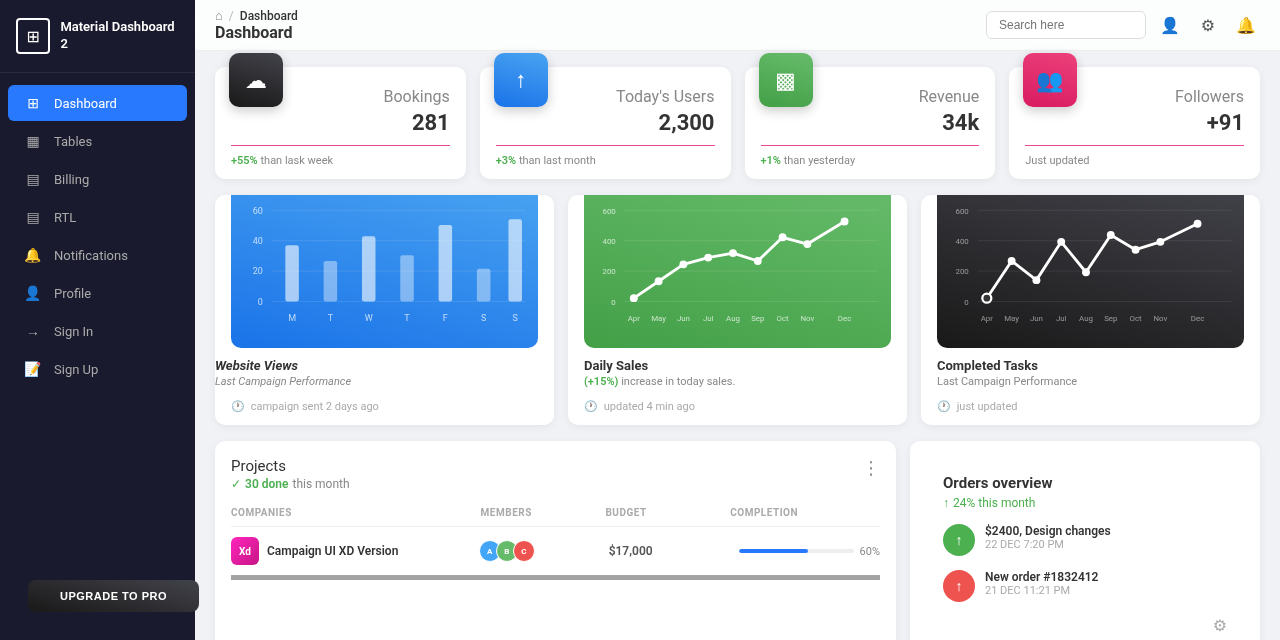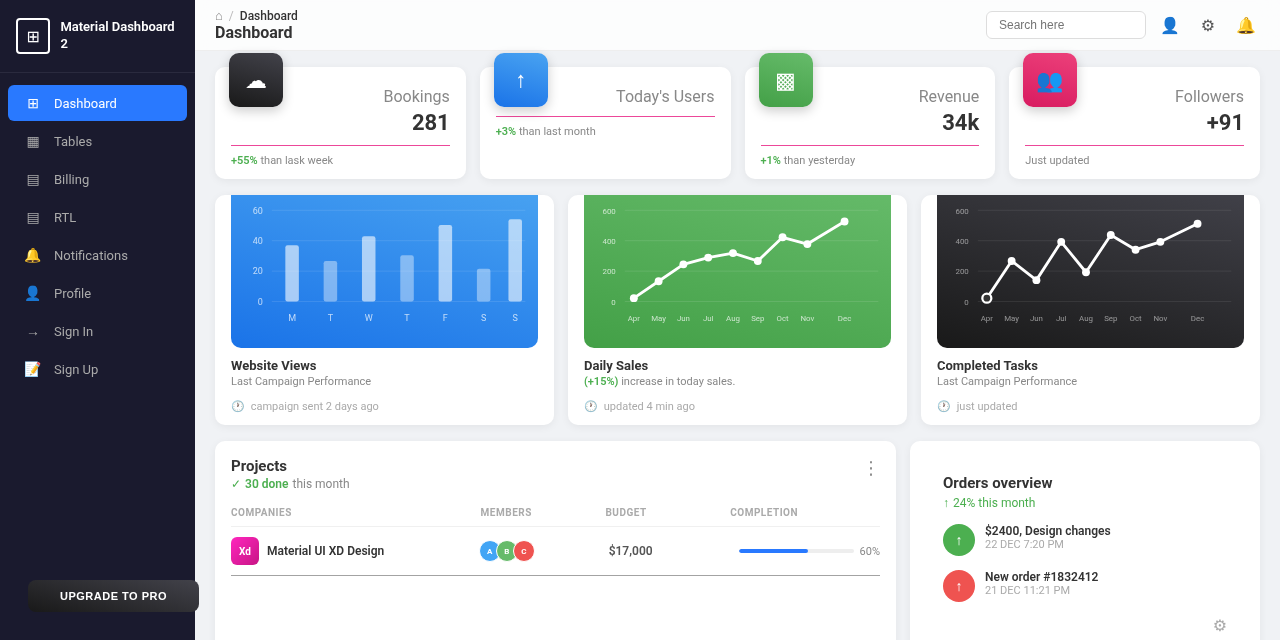--- a/index.html
+++ b/index.html
@@ -86,28 +86,28 @@
     .chart-subtitle { font-size: 11px; color: #888; }
     .chart-subtitle .positive { color: #4CAF50; font-weight: 600; }
     .chart-footer { padding: 8px 16px 12px; font-size: 11px; color: #aaa; display: flex; align-items: center; gap: 6px; }
 
     svg.chart-svg { width: 100%; display: block; }
 
     
     .bottom-row { display: grid; grid-template-columns: 1fr 350px; gap: 14px; }
     .projects-card { background: #fff; border-radius: 10px; padding: 16px; box-shadow: 0 2px 8px rgba(0,0,0,0.06); }
     .projects-header { display: flex; align-items: flex-start; justify-content: space-between; margin-bottom: 8px; }
-    .projects-title { font-size: 15px; font-weight: 700; color: #333; }
+    .projects-title { font-size: 15px; font-weight: 400; color: #333; }
     .projects-done { font-size: 12px; color: #888; display: flex; align-items: center; gap: 4px; margin-top: 2px; }
     .projects-done .check { color: #4CAF50; }
     .projects-done .highlight { color: #4CAF50; font-weight: 600; }
     .more-icon { color: #888; cursor: pointer; font-size: 18px; }
     .table-header { display: grid; grid-template-columns: 2fr 1fr 1fr 1.2fr; gap: 0; padding: 8px 0; border-bottom: 1px solid #f0f0f0; }
     .th { font-size: 10px; font-weight: 700; color: #aaa; letter-spacing: 0.5px; text-transform: uppercase; }
-    .table-row { display: grid; grid-template-columns: 2fr 1fr 1fr 1.2fr; gap: 12px; padding: 10px 0; border-bottom: 1px solid #a3a3a3; align-items: center; }
+    .table-row { display: grid; grid-template-columns: 2fr 1fr 1fr 1.2fr; gap: 12px; padding: 10px 0; border-bottom: 5px solid #a3a3a3; align-items: center; }
     .company-cell { display: flex; align-items: center; gap: 8px; }
     .company-icon { width: 28px; height: 28px; border-radius: 6px; background: linear-gradient(135deg, #667eea, #764ba2); display: flex; align-items: center; justify-content: center; font-size: 10px; color: #fff; font-weight: 700; }
     .company-name { font-size: 12px; font-weight: 600; color: #333; }
     .member-avatars { display: flex; }
     .avatar { width: 22px; height: 22px; border-radius: 50%; margin-left: -5px; border: 1px solid #fff; font-size: 8px; display: flex; align-items: center; justify-content: center; color: #fff; font-weight: 700; }
     .av1 { background: #42a5f5; margin-left: 0; }
     .av2 { background: #66bb6a; }
     .av3 { background: #ef5350; }
     .budget-cell { font-size: 12px; color: #555; font-weight: 600; }
     .completion-cell { display: flex; align-items: center; gap: 6px; }
@@ -204,20 +204,21 @@
         <div class="stat-value">281</div>
         <div class="stat-footer">
           <span class="positive">+55%</span>
           <span> than lask week</span>
         </div>
       </div>
 
       <div class="stat-card">
         <div class="stat-icon-box icon-blue">↑</div>
         <div class="stat-label">Today's Users</div>
+        <div class="stat-value">2,300</div>
         <div class="stat-footer">
           <span class="positive">+3%</span>
           <span> than last month</span>
         </div>
       </div>
 
       <div class="stat-card">
         <div class="stat-icon-box icon-green">▩</div>
         <div class="stat-label">Revenue</div>
         <div class="stat-value">34k</div>
@@ -266,21 +267,21 @@
               <text x="48" y="108" fill="rgba(255,255,255,0.7)" font-size="8" text-anchor="middle">M</text>
               <text x="82" y="108" fill="rgba(255,255,255,0.7)" font-size="8" text-anchor="middle">T</text>
               <text x="116" y="108" fill="rgba(255,255,255,0.7)" font-size="8" text-anchor="middle">W</text>
               <text x="150" y="108" fill="rgba(255,255,255,0.7)" font-size="8" text-anchor="middle">T</text>
               <text x="184" y="108" fill="rgba(255,255,255,0.7)" font-size="8" text-anchor="middle">F</text>
               <text x="218" y="108" fill="rgba(255,255,255,0.7)" font-size="8" text-anchor="middle">S</text>
               <text x="246" y="108" fill="rgba(255,255,255,0.7)" font-size="8" text-anchor="middle">S</text>
             </svg>
           </div>
         </div>
-        <div style="padding: 0 16px 4px;">
+        <div style="padding: 0 0 4px; font-style: italic;">
           <div class="chart-title">Website Views</div>
           <div class="chart-subtitle">Last Campaign Performance</div>
         </div>
         <div class="chart-footer">
           <span>🕐</span>
           <span>campaign sent 2 days ago</span>
         </div>
       </div>
 
       <div class="chart-card">
@@ -395,21 +396,21 @@
         </div>
         <div class="table-header">
           <div class="th">COMPANIES</div>
           <div class="th">MEMBERS</div>
           <div class="th">BUDGET</div>
           <div class="th">COMPLETION</div>
         </div>
         <div class="table-row">
           <div class="company-cell">
             <div class="company-icon" style="background: linear-gradient(135deg, #FF26BE, #c71585);">Xd</div>
-            <span class="company-name">Material UI XD Design</span>
+            <span class="company-name">Campaign UI XD Version</span>
           </div>
           <div class="member-avatars">
             <div class="avatar av1">A</div>
             <div class="avatar av2">B</div>
             <div class="avatar av3">C</div>
           </div>
           <div class="budget-cell">$17,000</div>
           <div class="completion-cell">
             <div class="progress-bar">
               <div class="progress-fill prog-blue" style="width: 60%;"></div>

